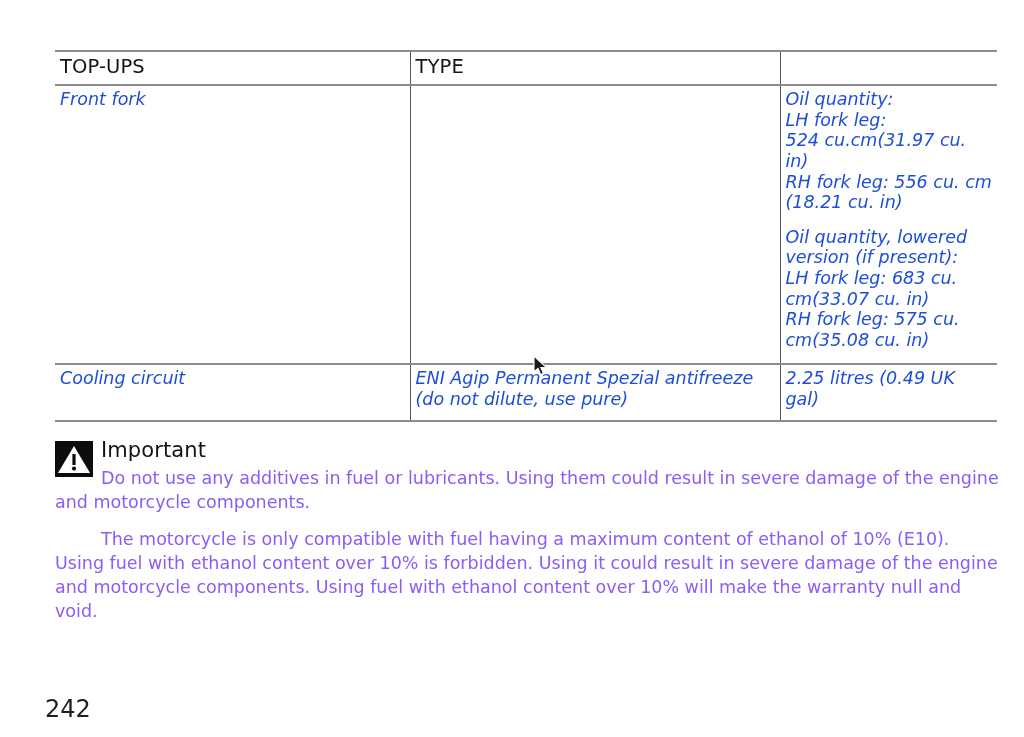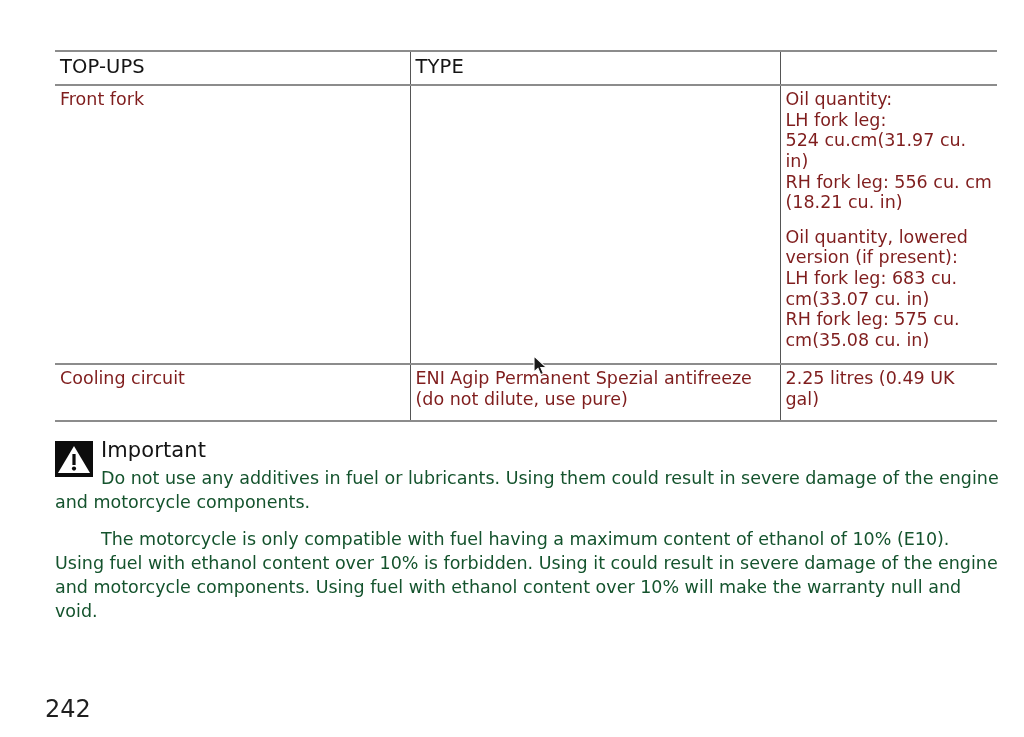--- a/index.html
+++ b/index.html
@@ -55,21 +55,22 @@
   .hdr-cell {
     font-size: 19.5px;
     font-weight: bold;
     letter-spacing: 0.1px;
     height: 25px;
     color: #141414;
   }
 
   .body-cell {
     font-size: 17.5px;
-    color: #7f1d1d;
+    color: #1d4ed8;
+    font-style: italic;
   }
   .body-cell p {
     margin: 0;
   }
   .body-cell p + p {
     margin-top: 14px;
   }
   .body-cell .ln { display: block; }
 
   .row-fork td { height: 270px; }
@@ -106,21 +107,21 @@
     top: 0;
     font-size: 21px;
     font-weight: normal;
     color: #141414;
     letter-spacing: 0.1px;
   }
 
   .notice-body {
     font-size: 17.5px;
     line-height: 1.38;
-    color: #14532d;
+    color: #8b5cf6;
     margin: 0;
     padding-top: 2px;
     text-indent: 0;
   }
   .notice-body .lead-pad {
     display: inline-block;
     width: 46px;
   }
 
   

